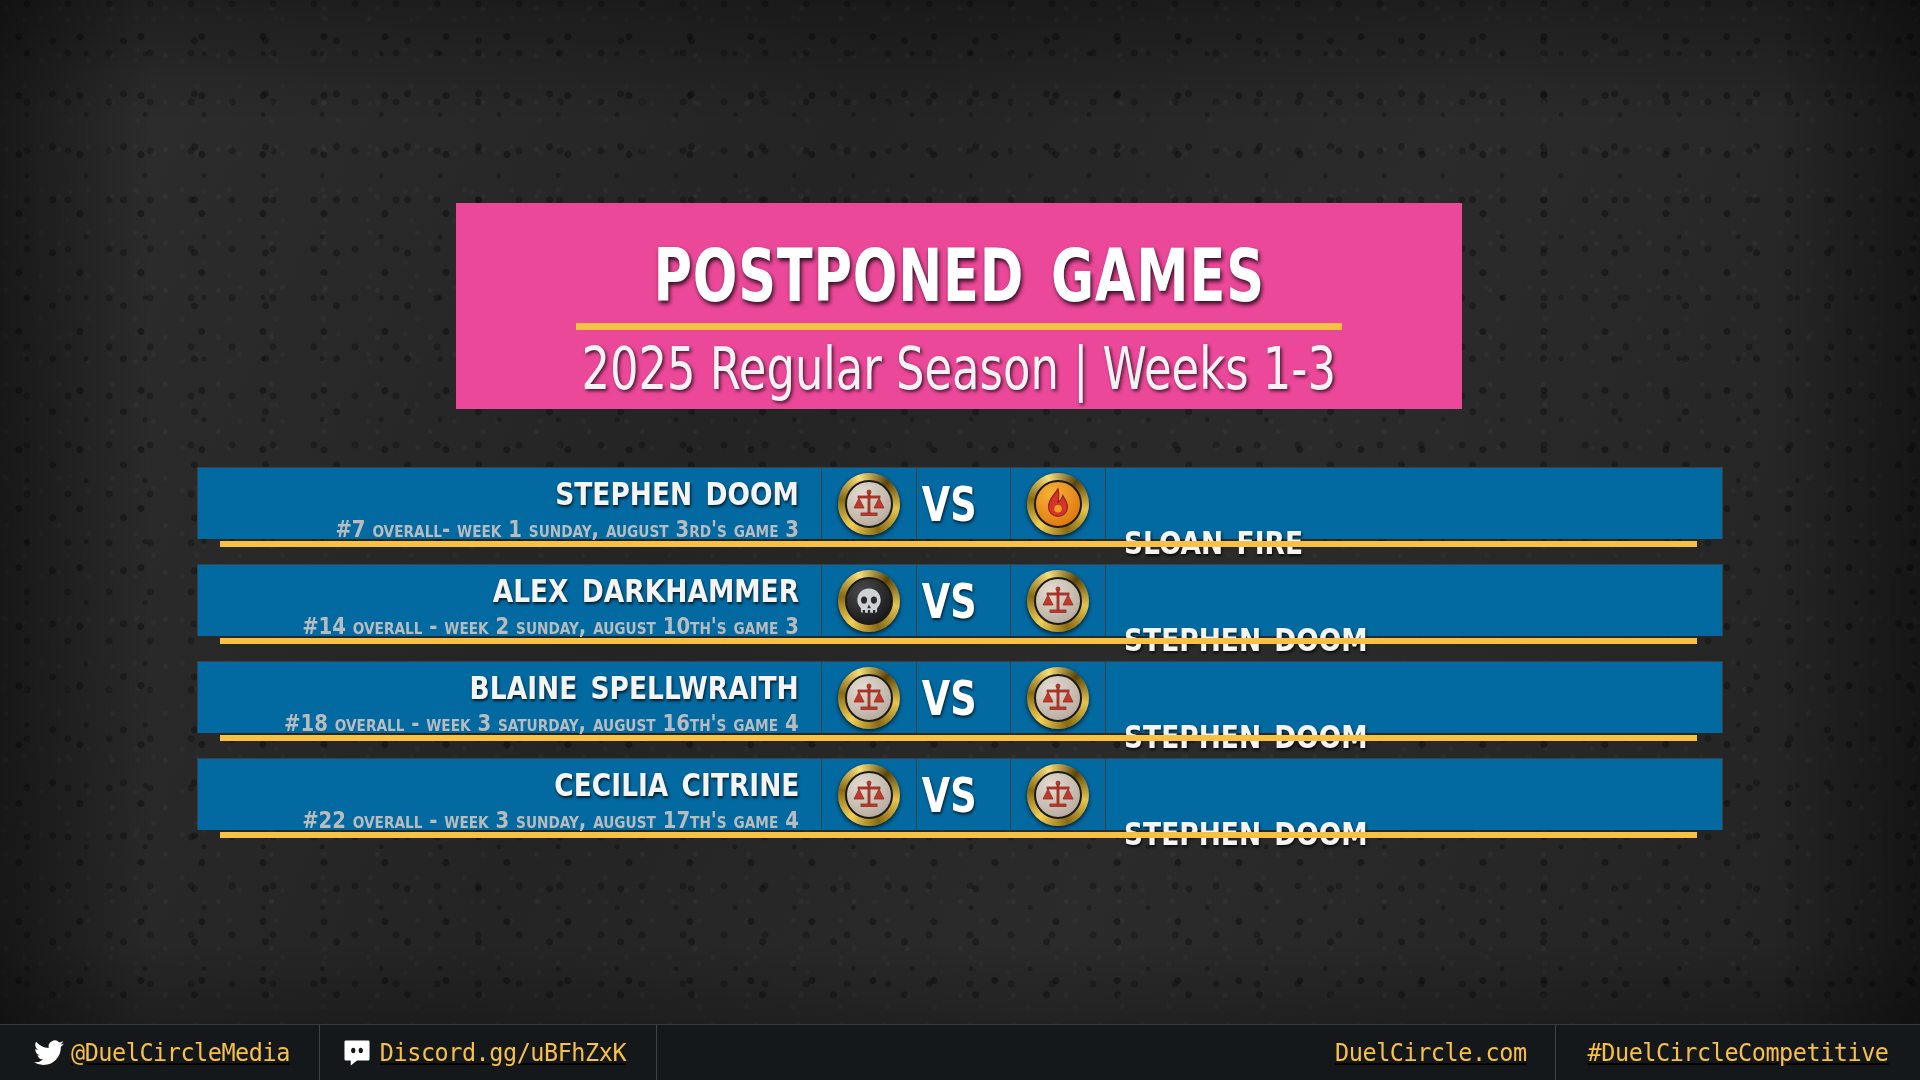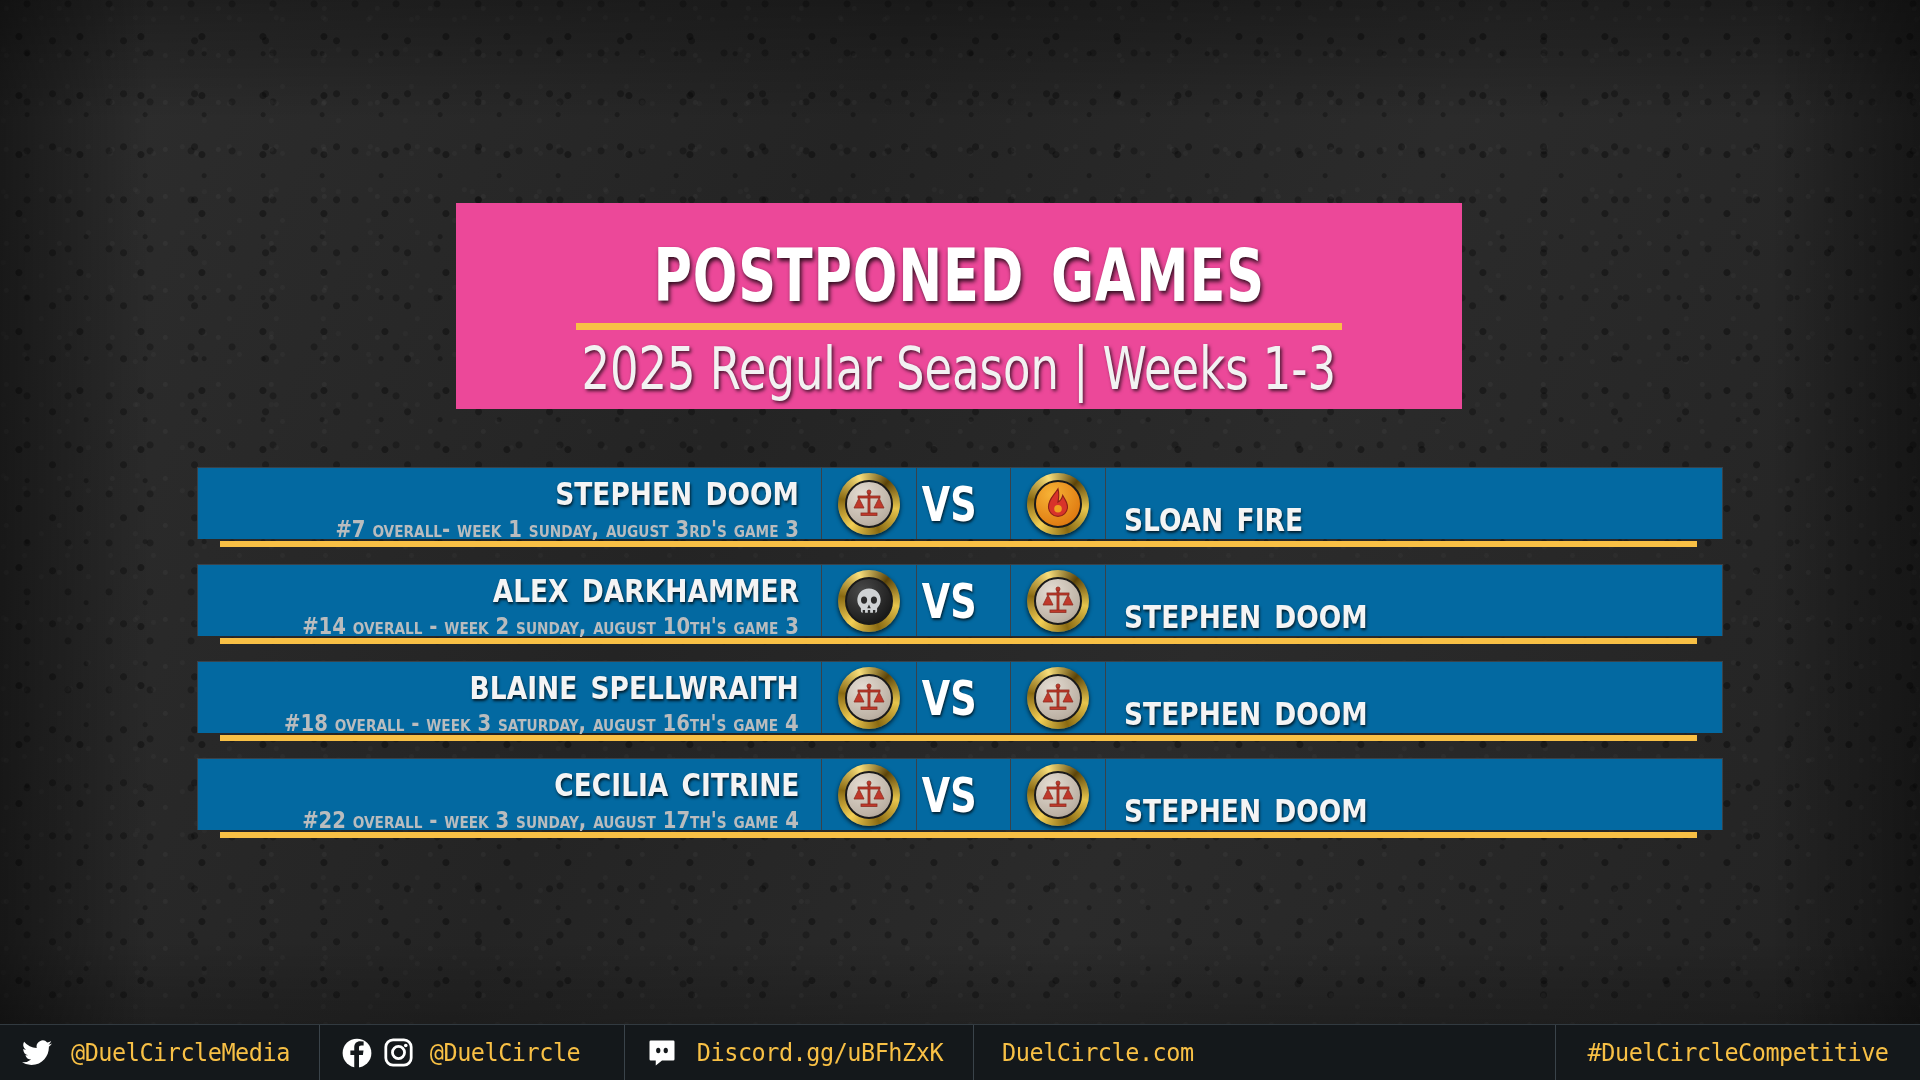--- a/index.html
+++ b/index.html
@@ -147,22 +147,23 @@
     font-family:"Liberation Sans Narrow","DejaVu Sans Condensed","Liberation Sans", sans-serif;
     font-weight:700;
     font-size:48px;
     line-height:48px;
     color:#ffffff;
     transform:scaleX(0.85);
     text-shadow:1px 2px 3px rgba(0,0,0,0.7);
   }
   .cell-right {
     flex:1 1 auto;
-    display:flex; align-items:flex-end;
+    display:flex; align-items:flex-start;
     padding-left:18px;
+    margin-top:46px;
   }
   .cell-right .p-name { transform:scaleX(0.92); transform-origin:left center; }
 
   
   .badge {
     position:relative;
     width:62px; height:62px;
     border-radius:50%;
     display:flex; align-items:center; justify-content:center;
     box-shadow:0 2px 4px rgba(0,0,0,0.75);
@@ -187,24 +188,24 @@
   .footer {
     position:absolute;
     left:0; right:0; bottom:0;
     height:56px;
     background:#14181b;
     display:flex;
     align-items:stretch;
     border-top:1px solid #323a40;
   }
   .f-item {
-    display:flex; align-items:center; justify-content:flex-start;
-    gap:12px;
+    display:flex; align-items:center; justify-content:flex-end;
     padding:0 22px;
     border-right:1px solid #3a434a;
+    text-decoration:underline;
   }
   .f-item:last-child { border-right:none; }
   .f-text {
     font-family:"DejaVu Sans Mono","Liberation Mono", monospace;
     font-size:25px;
     letter-spacing:-0.5px;
     color:#f8c045;
     white-space:nowrap;
     transform:scaleX(0.94);
   }
@@ -418,36 +419,20 @@
     <div class="f-item" style="flex:0 0 320px;">
       <span class="f-icon">
         <svg width="30" height="26" viewBox="0 0 24 20" aria-hidden="true">
           <path fill="#ffffff" d="M24 2.4a9.7 9.7 0 0 1-2.8.8A4.9 4.9 0 0 0 23.3.4a9.8 9.8 0 0 1-3.1 1.2A4.9 4.9 0 0 0 11.8 6a13.9 13.9 0 0 1-10.1-5.1 4.9 4.9 0 0 0 1.5 6.6A4.8 4.8 0 0 1 1 6.8v.1a4.9 4.9 0 0 0 3.9 4.8 4.9 4.9 0 0 1-2.2.1 4.9 4.9 0 0 0 4.6 3.4A9.9 9.9 0 0 1 0 17.4 13.9 13.9 0 0 0 7.5 19.6c9.1 0 14-7.5 14-14v-.7A10 10 0 0 0 24 2.4z"></path>
         </svg>
       </span>
       <span class="f-text">@DuelCircleMedia</span>
     </div>
 
 
-    <div class="f-item" style="flex:0 0 305px;">
-      <span class="f-icon">
-        <svg width="30" height="30" viewBox="0 0 24 24" aria-hidden="true">
-          <circle cx="12" cy="12" r="11.5" fill="#ffffff"></circle>
-          <path fill="#14181b" d="M13.6 24V13.5h3.1l.5-3.6h-3.6V7.6c0-1 .3-1.7 1.8-1.7h1.9V2.7A26 26 0 0 0 14.5 2.5c-2.8 0-4.7 1.7-4.7 4.8v2.6H6.7v3.6h3.1V24z"></path>
-        </svg>
-      </span>
-      <span class="f-icon">
-        <svg width="29" height="29" viewBox="0 0 24 24" aria-hidden="true">
-          <rect x="1.5" y="1.5" width="21" height="21" rx="6" fill="none" stroke="#ffffff" stroke-width="2.3"></rect>
-          <circle cx="12" cy="12" r="5" fill="none" stroke="#ffffff" stroke-width="2.3"></circle>
-          <circle cx="18" cy="6.2" r="1.5" fill="#ffffff"></circle>
-        </svg>
-      </span>
-      <span class="f-text">@DuelCircle</span>
-    </div>
 
     <div class="f-item" style="flex:0 0 330px;">
       <span class="f-icon">
         <svg width="30" height="30" viewBox="0 0 24 24" aria-hidden="true">
           <path fill="#ffffff" d="M3 2h18a1 1 0 0 1 1 1v14a1 1 0 0 1-1 1h-9l-5 4v-4H3a1 1 0 0 1-1-1V3a1 1 0 0 1 1-1z"></path>
           <ellipse cx="9" cy="10" rx="1.7" ry="2.2" fill="#14181b"></ellipse>
           <ellipse cx="15" cy="10" rx="1.7" ry="2.2" fill="#14181b"></ellipse>
         </svg>
       </span>
       <span class="f-text">Discord.gg/uBFhZxK</span>

